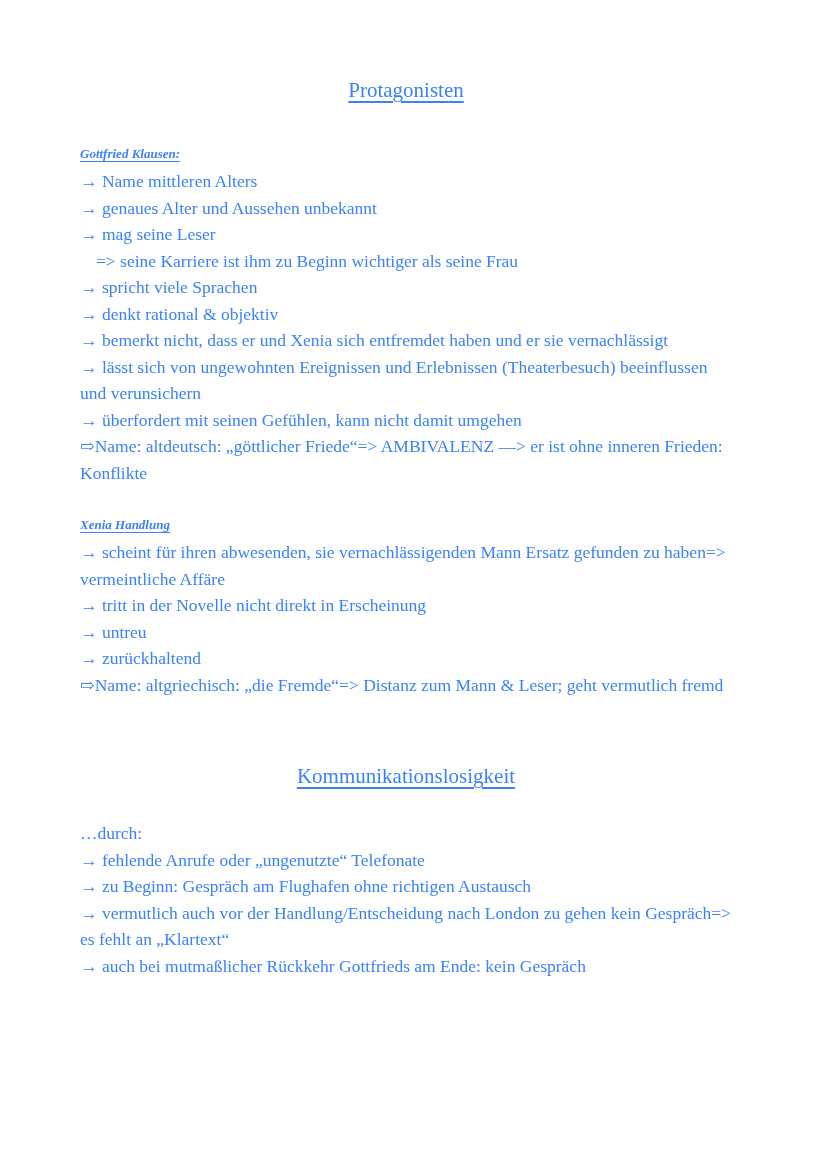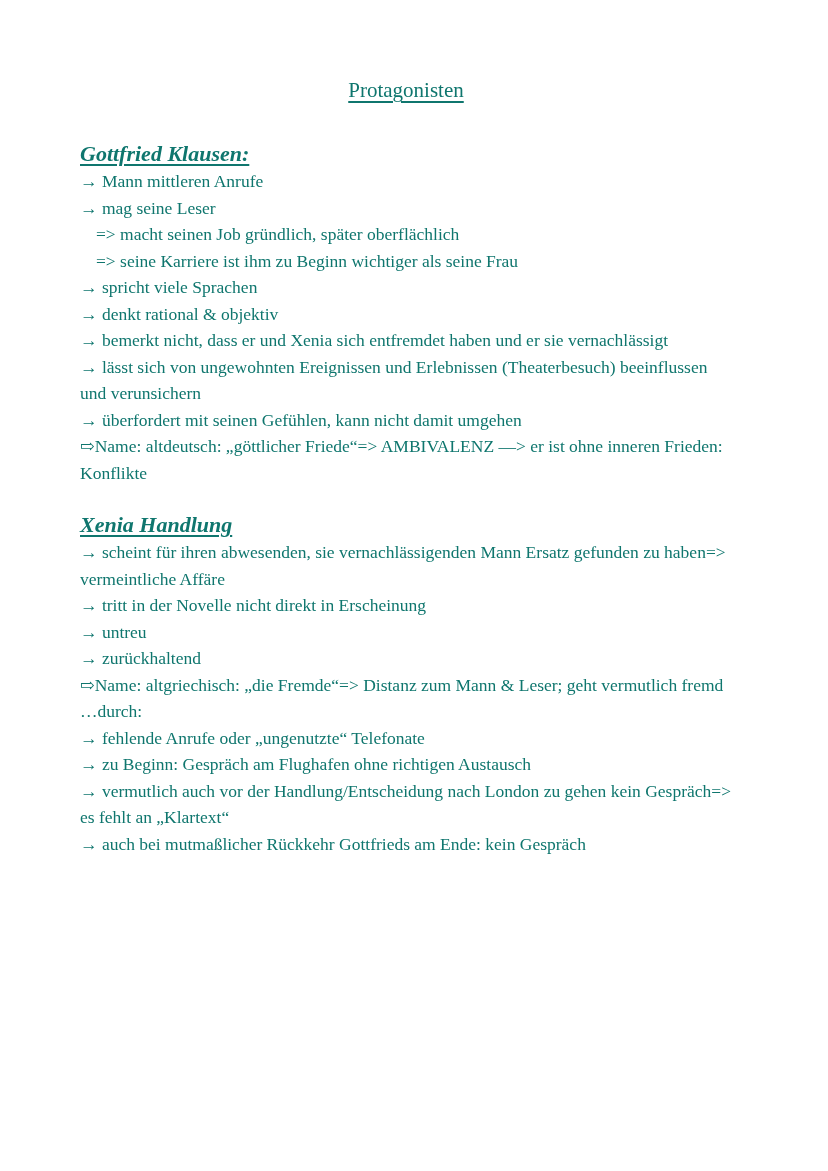--- a/index.html
+++ b/index.html
@@ -9,39 +9,39 @@
   }
   .page {
     width: 828px;
     height: 1171px;
     margin: 0 auto;
     background: #ffffff;
     box-sizing: border-box;
     padding: 76px 96px 40px 80px;
     overflow: hidden;
     font-family: "Liberation Serif", "DejaVu Serif", serif;
-    color: #0f766e;
+    color: #3b82f6;
     font-size: 17.5px;
     line-height: 26.5px;
   }
   .title {
     font-size: 21px;
     font-weight: normal;
     text-align: center;
     text-decoration: underline;
     text-underline-offset: 4px;
     margin: 0 0 36px 0;
     line-height: 28px;
   }
   .title.spaced {
     margin-top: 64px;
     margin-bottom: 30px;
   }
   .heading {
-    font-size: 22px;
+    font-size: 13px;
     font-weight: bold;
     font-style: italic;
     text-decoration: underline;
     text-underline-offset: 3px;
     margin: 0 0 1px 0;
     line-height: 27px;
   }
   .heading.spaced {
     margin-top: 25px;
   }
@@ -51,35 +51,36 @@
   .indent-1 { padding-left: 16px; }
   .indent-2 { padding-left: 27px; }
 </style>
 </head>
 <body>
 
 <div class="page">
   <div>
       <h1 class="title">Protagonisten</h1>
       <h2 class="heading">Gottfried Klausen:</h2>
-      <p class="line">→ Mann mittleren Anrufe</p>
+      <p class="line">→ Name mittleren Alters</p>
+      <p class="line">→ genaues Alter und Aussehen unbekannt</p>
       <p class="line">→ mag seine Leser</p>
-      <p class="line indent-1">=&gt; macht seinen Job gründlich, später oberflächlich</p>
       <p class="line indent-1">=&gt; seine Karriere ist ihm zu Beginn wichtiger als seine Frau</p>
       <p class="line">→ spricht viele Sprachen</p>
       <p class="line">→ denkt rational &amp; objektiv</p>
       <p class="line">→ bemerkt nicht, dass er und Xenia sich entfremdet haben und er sie vernachlässigt</p>
       <p class="line">→ lässt sich von ungewohnten Ereignissen und Erlebnissen (Theaterbesuch) beeinflussen und verunsichern</p>
       <p class="line">→ überfordert mit seinen Gefühlen, kann nicht damit umgehen</p>
       <p class="line">⇨Name: altdeutsch: „göttlicher Friede“=&gt; AMBIVALENZ —&gt; er ist ohne inneren Frieden: Konflikte</p>
       <h2 class="heading spaced">Xenia Handlung</h2>
       <p class="line">→ scheint für ihren abwesenden, sie vernachlässigenden Mann Ersatz gefunden zu haben=&gt; vermeintliche Affäre</p>
       <p class="line">→ tritt in der Novelle nicht direkt in Erscheinung</p>
       <p class="line">→ untreu</p>
       <p class="line">→ zurückhaltend</p>
       <p class="line">⇨Name: altgriechisch: „die Fremde“=&gt; Distanz zum Mann &amp; Leser; geht vermutlich fremd</p>
+      <h1 class="title spaced">Kommunikationslosigkeit</h1>
       <p class="line">…durch:</p>
       <p class="line">→ fehlende Anrufe oder „ungenutzte“ Telefonate</p>
       <p class="line">→ zu Beginn: Gespräch am Flughafen ohne richtigen Austausch</p>
       <p class="line">→ vermutlich auch vor der Handlung/Entscheidung nach London zu gehen kein Gespräch=&gt; es fehlt an „Klartext“</p>
       <p class="line">→ auch bei mutmaßlicher Rückkehr Gottfrieds am Ende: kein Gespräch</p>
     </div>
 </div>
 
 </body></html>

